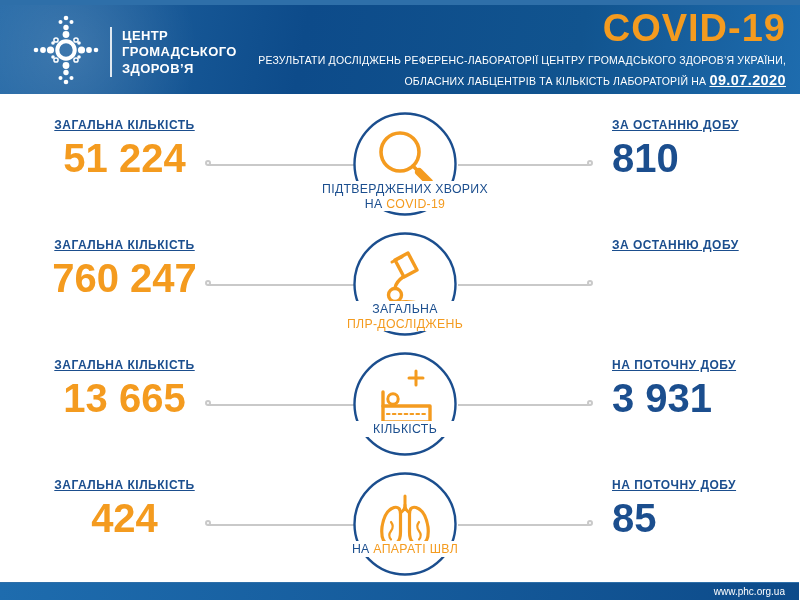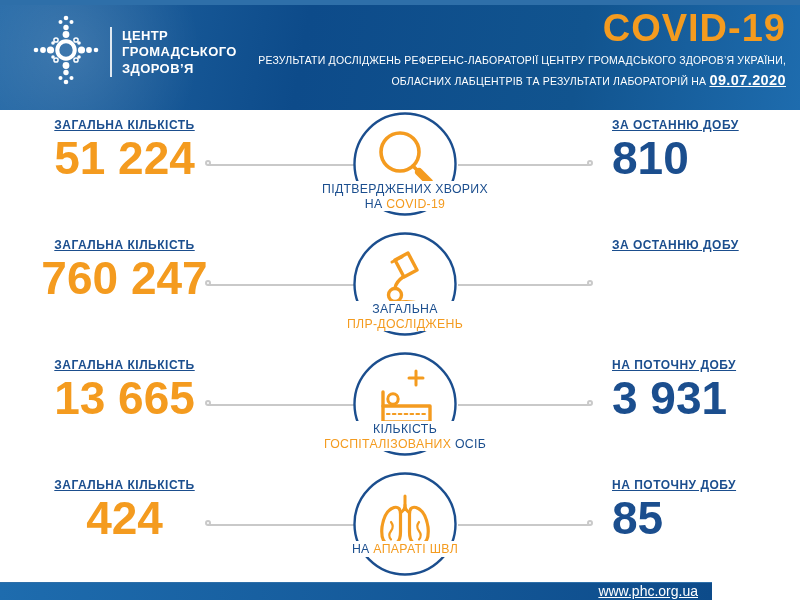--- a/index.html
+++ b/index.html
@@ -5,21 +5,21 @@
   html,body { margin:0; padding:0; background:#fff; }
   * { box-sizing:border-box; }
   .stage {
     position:relative; width:800px; height:600px; overflow:hidden;
     background:#fff;
     font-family:"Liberation Sans","DejaVu Sans",sans-serif;
   }
 
   
   .header {
-    position:absolute; left:0; top:0; width:800px; height:110px;
+    position:absolute; left:0; top:0; width:800px; height:94px;
     background:linear-gradient(100deg,#2368a6 0%, var(--header-dark) 38%, #11548f 72%, var(--header-light) 100%);
     border-top:5px solid var(--strip);
   }
   .header::before {
     content:""; position:absolute; left:0; top:0; width:260px; height:100%;
     background:radial-gradient(circle at 70px 45px, rgba(255,255,255,0.14), rgba(255,255,255,0) 65%);
   }
   .logo-svg { position:absolute; left:26px; top:5px; }
   .logo-divider { position:absolute; left:110px; top:22px; width:2px; height:50px; background:rgba(255,255,255,0.85); }
   .org-name { position:absolute; left:122px; top:23px; color:#fff; font-size:13px; font-weight:bold; line-height:1.25; letter-spacing:0.4px; }
@@ -27,21 +27,21 @@
   .subtitles { position:absolute; right:14px; top:47px; text-align:right; color:#fff; font-size:10.5px; line-height:1.6; letter-spacing:0.2px; }
   .subtitles .date { font-size:14.5px; font-weight:bold; letter-spacing:0.4px;text-decoration:underline; }
 
   
   .row { position:absolute; left:0; width:800px; height:120px; }
   .row1 { top:108px; } .row2 { top:228px; } .row3 { top:348px; } .row4 { top:468px; }
 
   .left-block  { position:absolute; left:22px;  top:10px; width:205px; text-align:center; }
   .right-block { position:absolute; left:612px; top:10px; width:180px; text-align:left; }
   .stat-label  { font-size:12px; font-weight:bold; color:var(--navy); letter-spacing:0.5px; white-space:nowrap;text-decoration:underline; }
-  .stat-value  { font-size:46px; font-weight:bold; line-height:44px; margin-top:4px; white-space:nowrap; }
+  .stat-value  { font-size:40px; font-weight:bold; line-height:44px; margin-top:4px; white-space:nowrap; }
   .orange-text { color:var(--orange); }
   .navy-text   { color:var(--navy); }
 
   .connector { position:absolute; top:56px; height:2px; background:var(--connector); }
   .conn-left  { left:208px; width:146px; }
   .conn-right { left:458px; width:132px; }
   .connector .dot {
     position:absolute; top:-4px; width:6px; height:6px;
     border:2px solid var(--connector); border-radius:50%; background:#fff;
   }
@@ -53,24 +53,24 @@
   .icon-caption {
     position:absolute; left:0; top:73px; width:100%; z-index:2;
     background:#fff; text-align:center; padding:1px 0 0;
     font-size:12.3px; font-weight:normal; line-height:1.18; letter-spacing:0.3px; white-space:nowrap;
   }
   .ring { fill:#fff; stroke:var(--navy); stroke-width:2.4; }
   .icon-stroke { fill:none; stroke:var(--orange); stroke-linecap:round; stroke-linejoin:round; }
 
   
   .footer {
-    position:absolute; left:0; bottom:0; width:712px; height:18px;
+    position:absolute; left:0; bottom:0; width:799px; height:18px;
     background:linear-gradient(90deg, var(--header-light), var(--header-dark));
     border-top:1px solid var(--strip);
-    color:#fff; font-size:14px; line-height:17px; text-align:right; padding-right:14px;text-decoration:underline;
+    color:#fff; font-size:10px; line-height:17px; text-align:right; padding-right:14px;
   }
 </style>
 </head>
 <body>
 
 <div class="stage">
 
   <div class="header">
     <svg class="logo-svg" width="80" height="80" viewBox="-40 -40 80 80">
       <g fill="#ffffff">
@@ -105,21 +105,21 @@
     </svg>
     <div class="logo-divider"></div>
     <div class="org-name">
       <div>ЦЕНТР</div>
       <div>ГРОМАДСЬКОГО</div>
       <div>ЗДОРОВ’Я</div>
     </div>
     <div class="covid-title">COVID-19</div>
     <div class="subtitles">
       <div>РЕЗУЛЬТАТИ ДОСЛІДЖЕНЬ РЕФЕРЕНС-ЛАБОРАТОРІЇ ЦЕНТРУ ГРОМАДСЬКОГО ЗДОРОВ’Я УКРАЇНИ,</div>
-      <div><span>ОБЛАСНИХ ЛАБЦЕНТРІВ ТА РЕЗУЛЬТАТИ ЛАБОРАТОРІЙ НА</span> <span class="date">09.07.2020</span></div>
+      <div><span>ОБЛАСНИХ ЛАБЦЕНТРІВ ТА КІЛЬКІСТЬ ЛАБОРАТОРІЙ НА</span> <span class="date">09.07.2020</span></div>
     </div>
   </div>
 
   <div class="row row1">
     <div class="left-block">
       <div class="stat-label">ЗАГАЛЬНА КІЛЬКІСТЬ</div>
       <div class="stat-value orange-text">51 224</div>
     </div>
     <div class="connector conn-left">
         <span class="dot"></span>
@@ -195,21 +195,20 @@
           <path d="M63 19 V33 M56 26 H70" stroke-width="3"></path>
           <path d="M30 40 V76"></path>
           <path d="M30 54 H77 V76"></path>
           <path d="M30 70 H77"></path>
           <circle cx="40" cy="47" r="5.2" stroke-width="3"></circle>
           <path d="M34 62 H73" stroke-width="2.2" stroke-dasharray="2.5 3.4"></path>
         </g>
       </svg>
       <div class="icon-caption">
         <div><span class="navy-text">КІЛЬКІСТЬ</span></div>
-        <div><span class="navy-text"></span><span class="orange-text">ГОСПІТАЛІЗОВАНИХ</span><span class="navy-text"> ОСІБ</span></div>
       </div>
     </div>
     <div class="connector conn-right">
         <span class="dot"></span>
       </div>
     <div class="right-block">
       <div class="stat-label">НА ПОТОЧНУ ДОБУ</div>
       <div class="stat-value navy-text">3 931</div>
     </div>
   </div>

